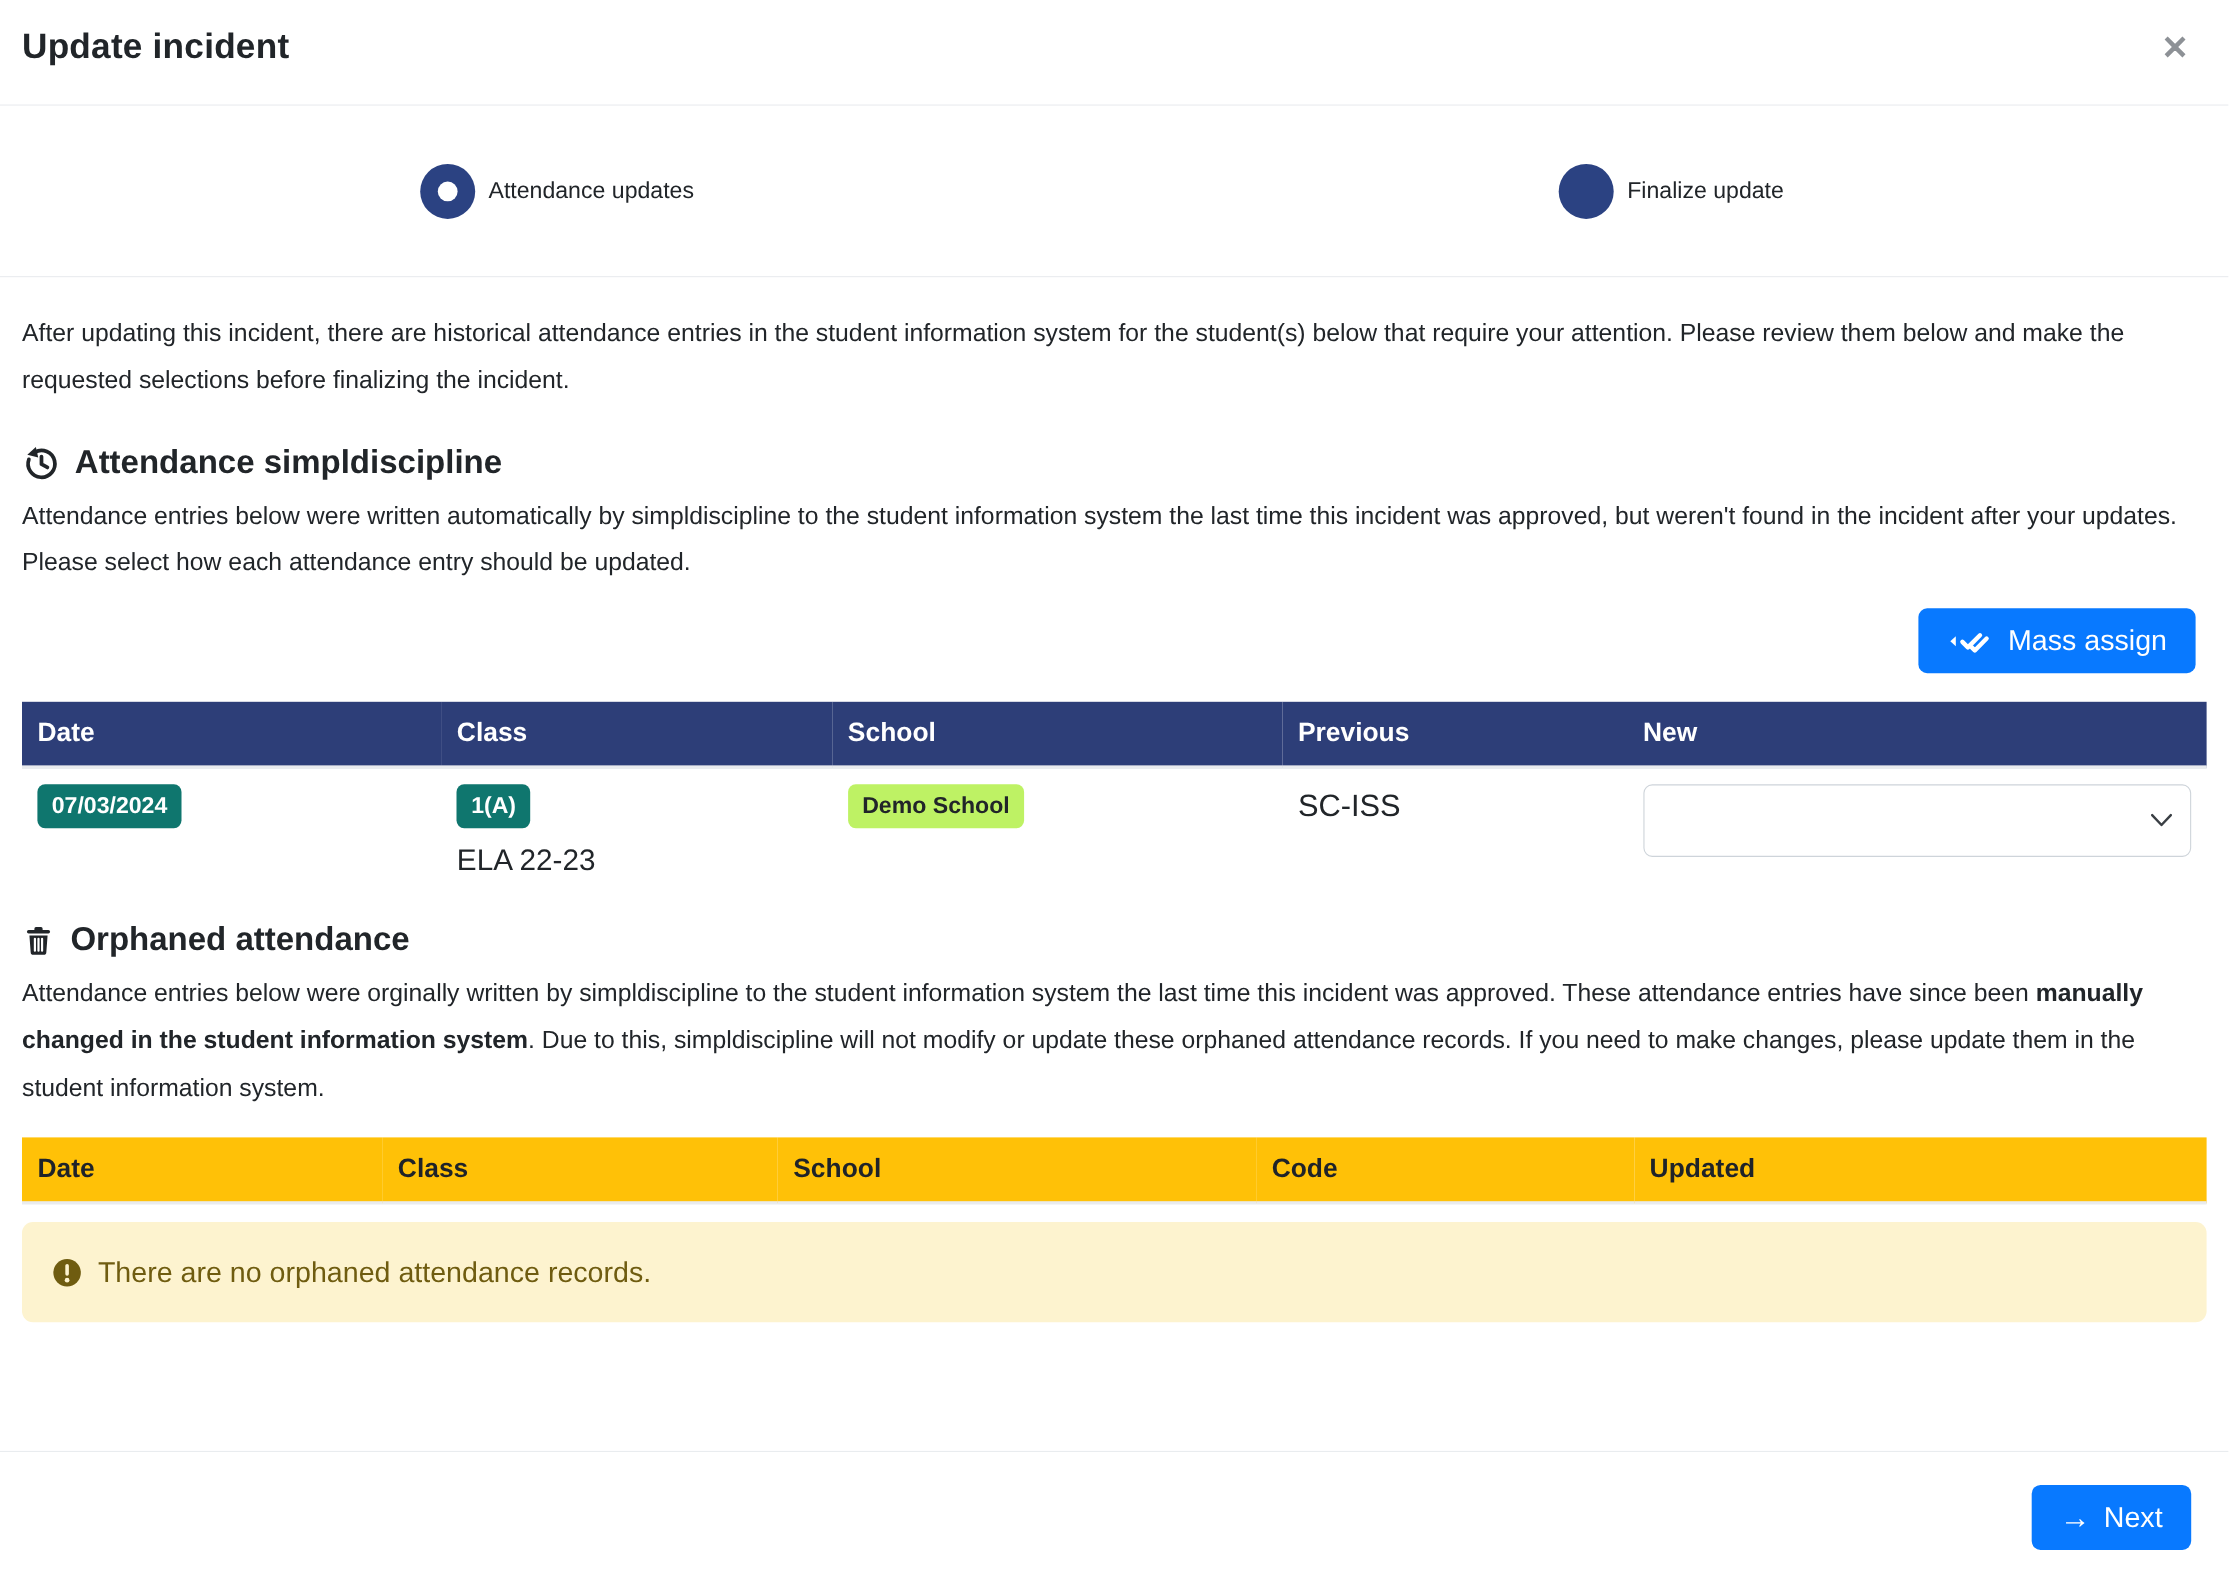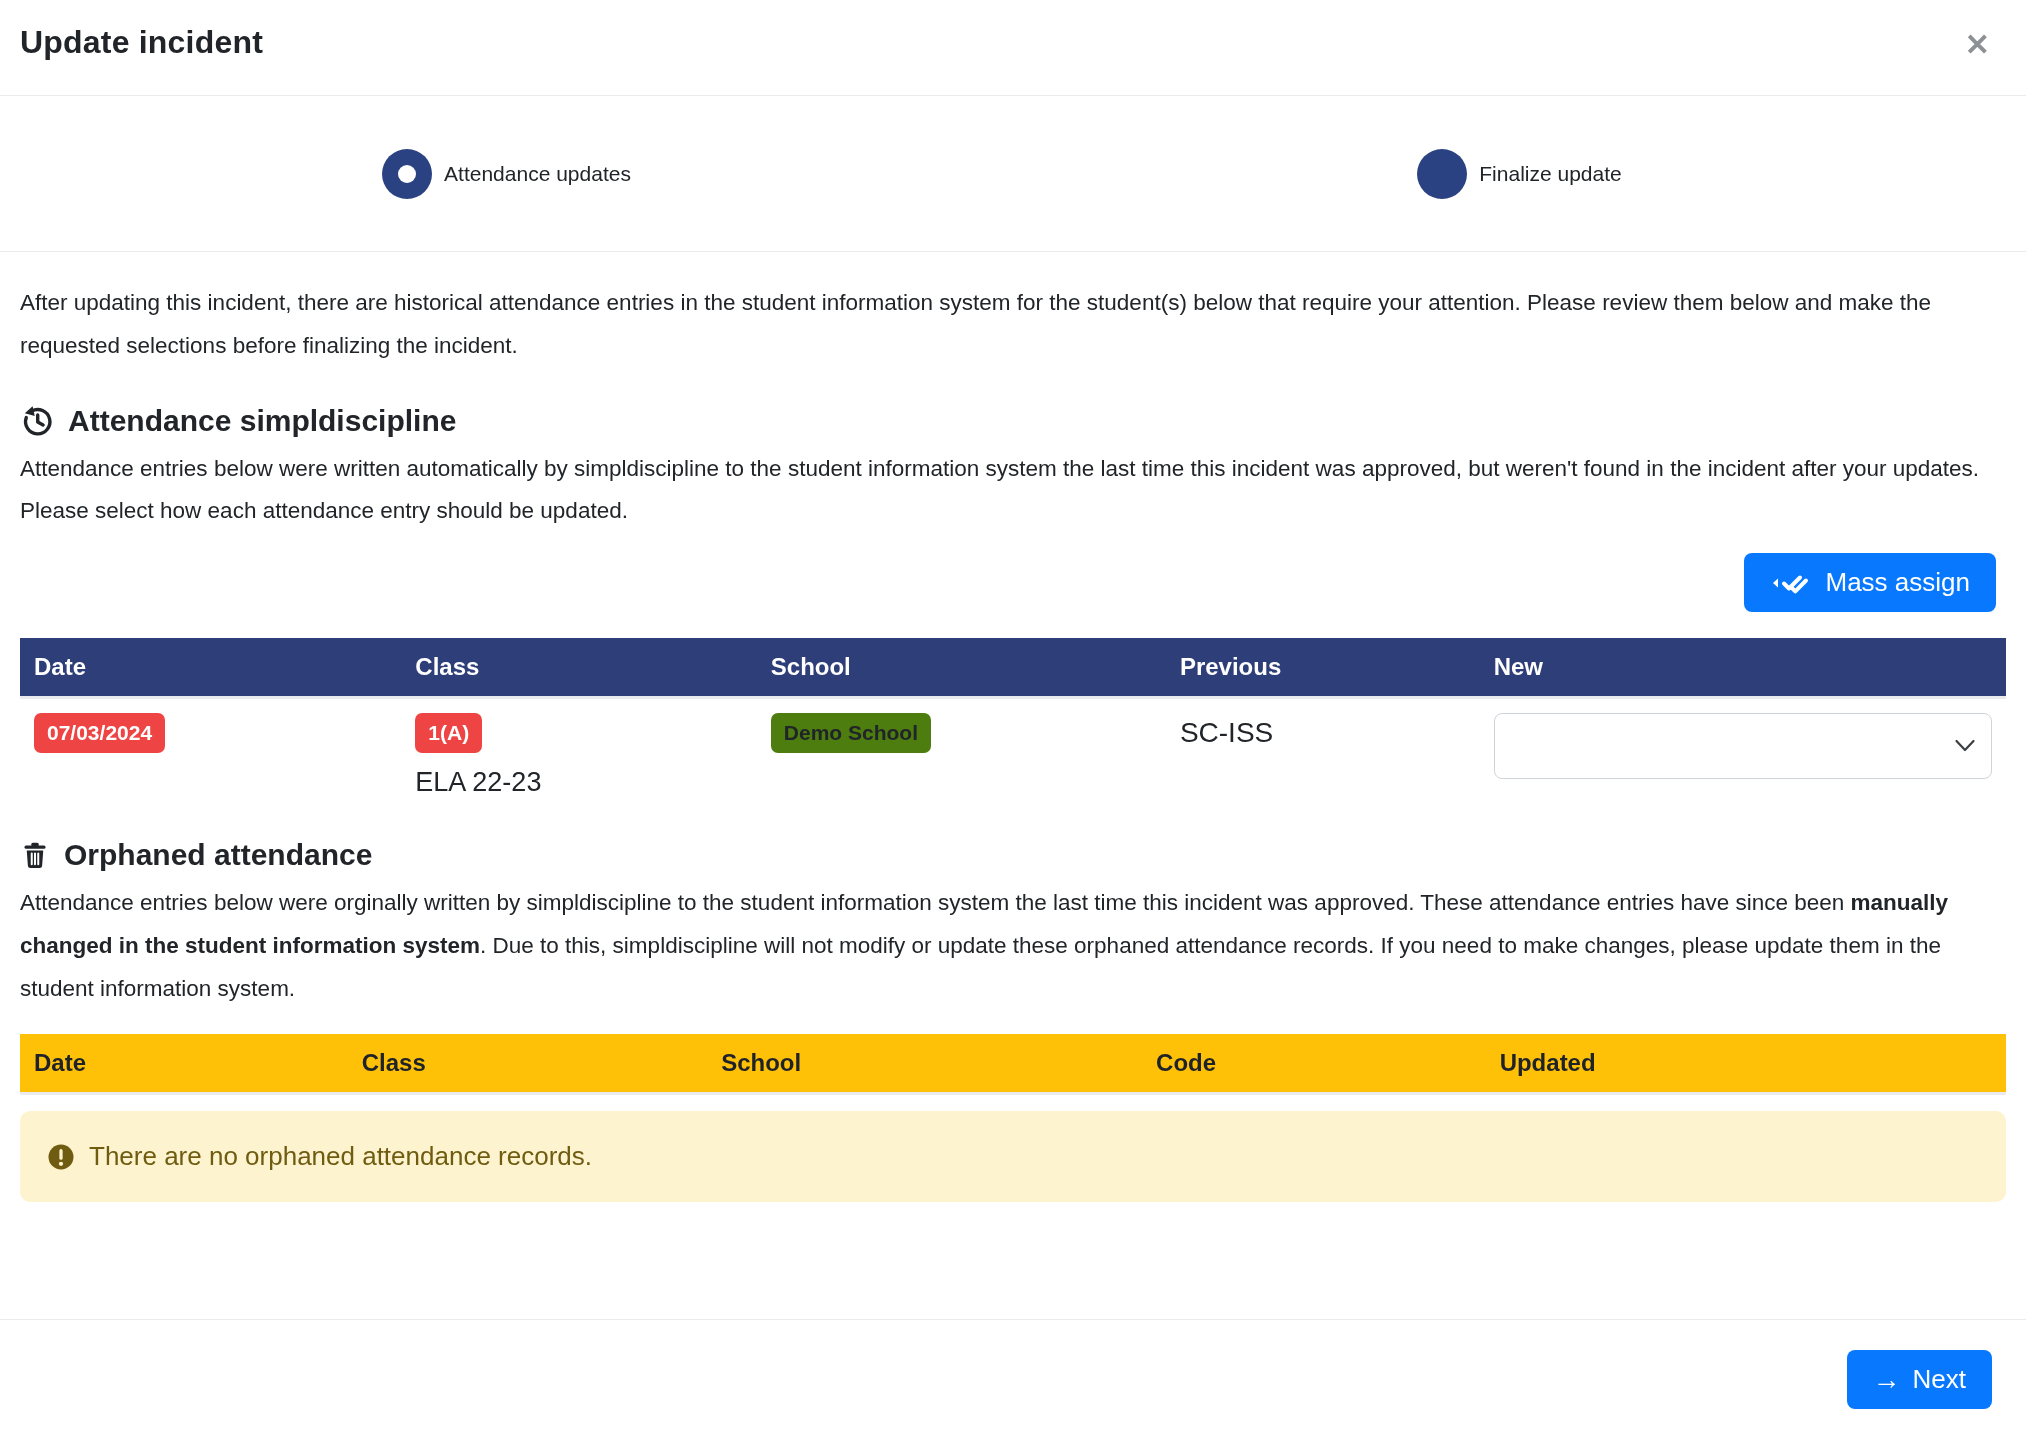--- a/index.html
+++ b/index.html
@@ -65,25 +65,25 @@
   th {
     text-align: left; font-size: 24px; font-weight: 700;
     padding: 15px 14px; border-bottom: 3px solid #e9ebee;
   }
   .recon-table th { background: #2d3e78; color: #ffffff; }
   .orphan-table th { background: #ffc107; color: #1f2329; }
   .orphan-table { margin-top: 24px; }
   td { padding: 14px 14px 12px; vertical-align: top; }
 
   .badge-blue {
-    display: inline-block; background: #ef4444; color: #ffffff;
+    display: inline-block; background: #0f766e; color: #ffffff;
     font-weight: 700; font-size: 21px; padding: 8px 13px; border-radius: 7px;
   }
   .badge-light {
-    display: inline-block; background: #4d7c0f; color: #212529;
+    display: inline-block; background: #bef264; color: #212529;
     font-weight: 700; font-size: 21px; padding: 8px 13px; border-radius: 7px;
   }
   .class-name { margin-top: 14px; font-size: 27px; }
   .prev-code { font-size: 28px; line-height: 40px; }
 
   .select-wrap { position: relative; width: 100%; }
   .select-wrap select {
     width: 100%; height: 66px;
     appearance: none; -webkit-appearance: none;
     border: 1px solid #ced4da; border-radius: 8px; background: #ffffff;

